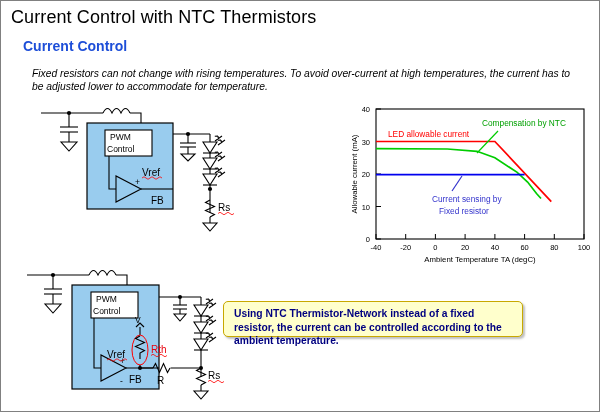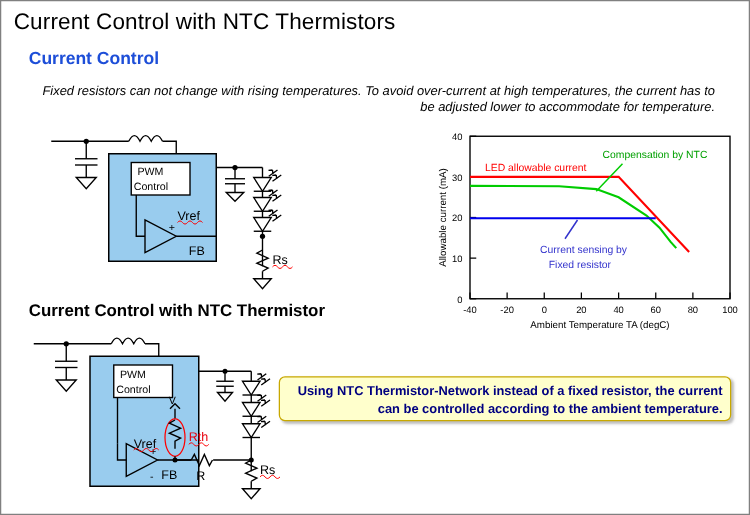--- a/index.html
+++ b/index.html
@@ -6,42 +6,41 @@
   body{
     width:600px;height:412px;position:relative;overflow:hidden;
     font-family:"Liberation Sans","DejaVu Sans",sans-serif;
     color:#000;
   }
   .page{
     position:absolute;inset:0;
     background:#ffffff;
     border:1px solid #808080;
     box-sizing:border-box;
-    text-align:right;
   }
   
   .slide-title{
     position:absolute;left:10px;top:6px;
     font-size:18px;font-weight:400;letter-spacing:0.1px;color:#000;
   }
   .section-head-1{
     position:absolute;left:22px;top:37px;
     font-size:14px;font-weight:bold;color:#1d4ed8;
   }
   .section-head-2{
     position:absolute;left:22px;top:240px;
     font-size:13.5px;font-weight:bold;color:#000;
   }
   .body-para{
     position:absolute;left:31px;top:66px;width:540px;
     font-size:10.3px;line-height:13px;color:#000;font-style:italic;
   }
   
   .callout{
-    position:absolute;left:222px;top:300px;width:362px;height:36px;
+    position:absolute;left:222px;top:300px;width:300px;height:36px;
     background:#ffffcc;border:1.4px solid #c8a800;border-radius:5px;
     box-sizing:border-box;
     box-shadow:2px 2px 2px rgba(140,140,140,0.55);
     padding-left:28px;
   }
   .callout-text{
     position:absolute;left:10px;top:5px;right:6px;
     font-size:10.3px;font-weight:bold;line-height:13.5px;color:#000080;
   }
   .bottom-note{
@@ -72,21 +71,20 @@
 <body>
 
 <div class="page">
 
   <div class="slide-title">Current Control with NTC Thermistors</div>
 
   <div class="section-head-1">Current Control</div>
 
   <div class="body-para">Fixed resistors can not change with rising temperatures. To avoid over-current at high temperatures, the current has to be adjusted lower to accommodate for temperature.</div>
 
-  <div class="section-head-2">Current Control with NTC Thermistor</div>
 
   <div class="circ1">
     <svg width="300" height="135" viewBox="0 0 300 135">
 
       <path class="ink" d="M10 12 H72"></path>
 
       <circle cx="38" cy="12" r="2.1" fill="#000"></circle>
 
       <g>
         <path class="ink" d="M72 12 q4.5 -9 9 0 q4.5 -9 9 0 q4.5 -9 9 0"></path>

